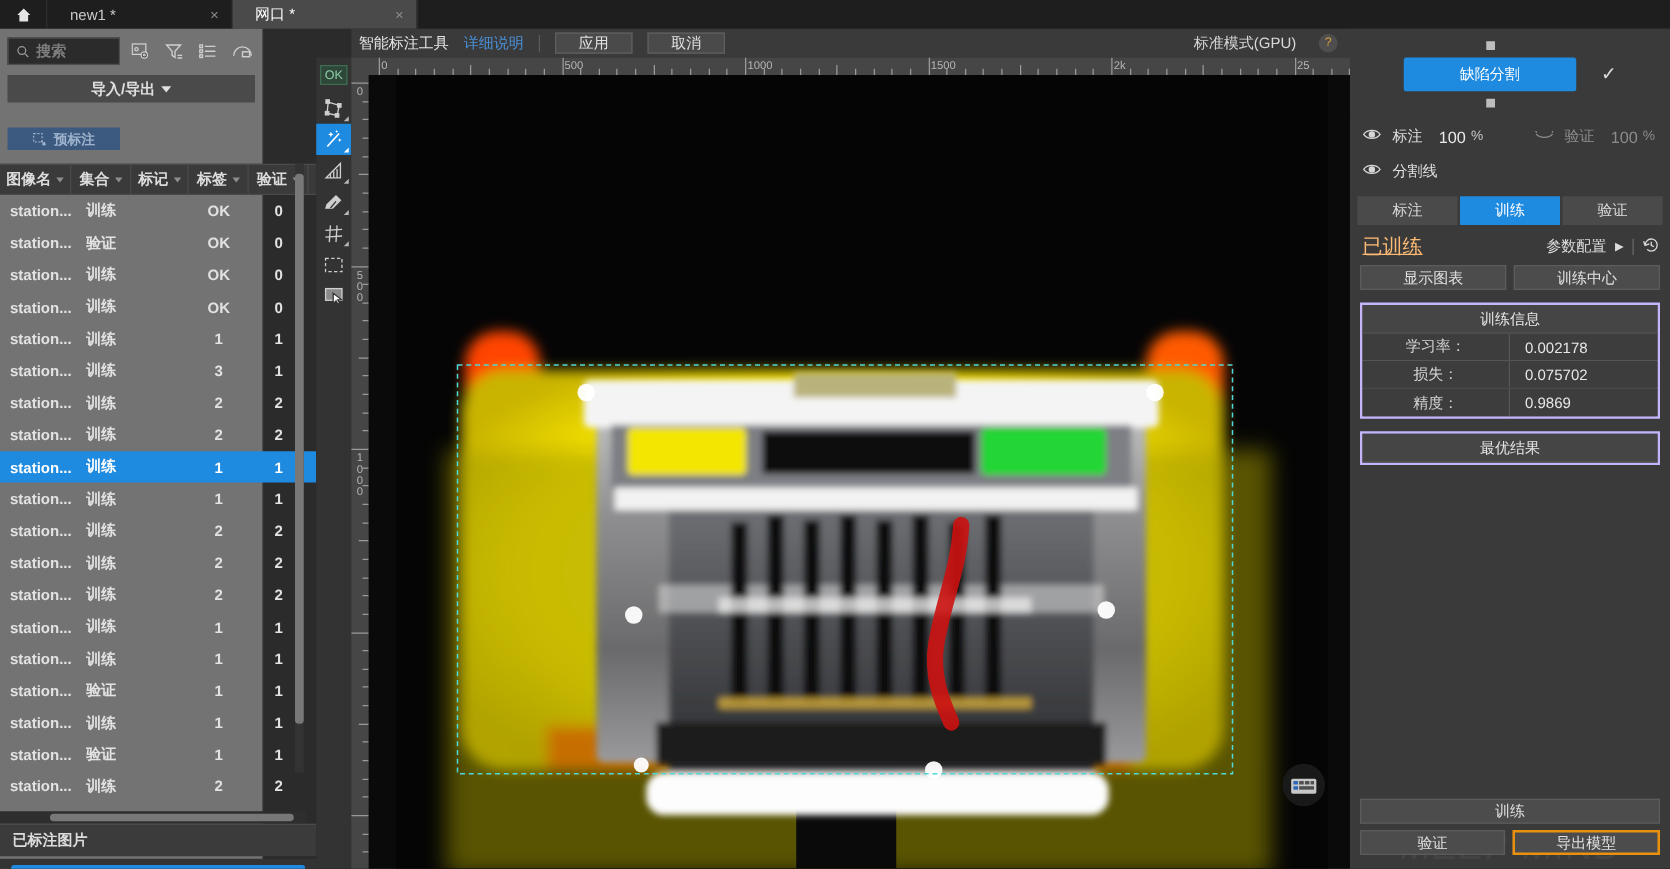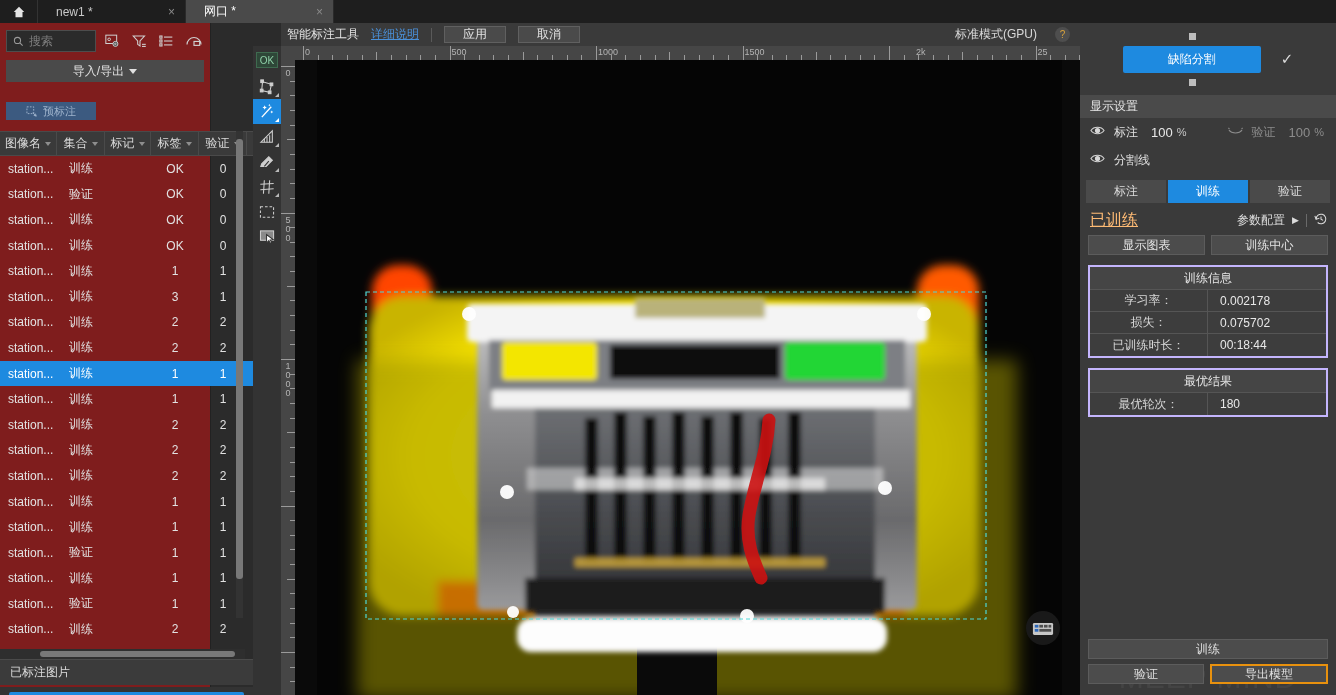--- a/index.html
+++ b/index.html
@@ -29,21 +29,21 @@
     justify-content: space-between; background: #1e1e1e; color: #c9c9c9;
     font-size: 12px; border-right: 1px solid #2a2a2a;
   }
   .tab.active { background: #4a4a4a; color: #ffffff; }
   .tab .tab-label { white-space: nowrap; }
   .tab .tab-close { color: #8a8a8a; font-size: 12px; margin-left: 22px; }
 
   
   .leftpanel {
     position: absolute; left: 0; top: 23px; width: 211px; height: 672px;
-    background: #7f1d1d; border-right: 1px solid #222;
+    background: #737373; border-right: 1px solid #222; font-weight: bold;
   }
   .search-row { display: flex; align-items: center; padding: 7px 6px 4px 6px; gap: 6px; }
   .search-box {
     flex: 1; height: 22px; background: #2b2b2b; border: 1px solid #4d4d4d;
     display: flex; align-items: center; padding: 0 6px; gap: 5px;
   }
   .search-box .ph { color: #7d7d7d; font-size: 12px; }
   .iconbtn { width: 21px; height: 21px; display: flex; align-items: center; justify-content: center; }
   .iconbtn svg { stroke: #d0d0d0; fill: none; }
 
@@ -112,21 +112,21 @@
     width: 22px; height: 16px; border: 1px solid #3f6b50; background: #2e4738;
     color: #8fd0a8; font-size: 10px; display: flex; align-items: center; justify-content: center;
   }
 
   
   .annbar {
     position: absolute; left: 281px; top: 23px; width: 799px; height: 23px;
     background: #3a3a3a; display: flex; align-items: center; padding-left: 6px; gap: 12px;
   }
   .annbar .title { color: #e4e4e4; font-size: 12px; }
-  .annbar .linklike { color: #4a90d9; font-size: 12px; text-decoration: underline; }
+  .annbar .linklike { color: #4a90d9; font-size: 12px; }
   .annbar .sep { width: 1px; height: 14px; background: #5a5a5a; }
   .annbtn {
     height: 17px; min-width: 62px; padding: 0 10px; background: #4a4a4a; border: 1px solid #606060;
     color: #e2e2e2; font-size: 12px; display: flex; align-items: center; justify-content: center;
   }
   .annbar .spacer { flex: 1; }
   .modebadge { color: #d8d8d8; font-size: 12px; margin-right: 6px; }
   .helpicon {
     width: 15px; height: 15px; border-radius: 50%; background: #4e4e4e; color: #d8a23c;
     font-size: 10px; display: flex; align-items: center; justify-content: center; margin-right: 10px;
@@ -601,21 +601,21 @@
       <div class="rtick" style="left: 476.15px; top: 9px; width: 1px; height: 5px;"></div>
       <div class="rtick" style="left: 490.8px; top: 9px; width: 1px; height: 5px;"></div>
       <div class="rtick" style="left: 505.45px; top: 9px; width: 1px; height: 5px;"></div>
       <div class="rtick" style="left: 520.1px; top: 9px; width: 1px; height: 5px;"></div>
       <div class="rtick" style="left: 534.75px; top: 6px; width: 1px; height: 8px;"></div>
       <div class="rtick" style="left: 549.4px; top: 9px; width: 1px; height: 5px;"></div>
       <div class="rtick" style="left: 564.05px; top: 9px; width: 1px; height: 5px;"></div>
       <div class="rtick" style="left: 578.7px; top: 9px; width: 1px; height: 5px;"></div>
       <div class="rtick" style="left: 593.35px; top: 9px; width: 1px; height: 5px;"></div>
       <div class="rtick" style="left: 608px; top: 0px; width: 1px; height: 14px;"></div>
-      <div class="rlab" style="left: 635px; top: 1px;">2k</div>
+      <div class="rlab" style="left: 610px; top: 1px;">2k</div>
       <div class="rtick" style="left: 622.65px; top: 9px; width: 1px; height: 5px;"></div>
       <div class="rtick" style="left: 637.3px; top: 9px; width: 1px; height: 5px;"></div>
       <div class="rtick" style="left: 651.95px; top: 9px; width: 1px; height: 5px;"></div>
       <div class="rtick" style="left: 666.6px; top: 9px; width: 1px; height: 5px;"></div>
       <div class="rtick" style="left: 681.25px; top: 6px; width: 1px; height: 8px;"></div>
       <div class="rtick" style="left: 695.9px; top: 9px; width: 1px; height: 5px;"></div>
       <div class="rtick" style="left: 710.55px; top: 9px; width: 1px; height: 5px;"></div>
       <div class="rtick" style="left: 725.2px; top: 9px; width: 1px; height: 5px;"></div>
       <div class="rtick" style="left: 739.85px; top: 9px; width: 1px; height: 5px;"></div>
       <div class="rtick" style="left: 754.5px; top: 0px; width: 1px; height: 14px;"></div>
@@ -779,23 +779,20 @@
 
     <div class="modulearea">
       <div class="modulenode">
         <span class="handle top"></span>
         <span>缺陷分割</span>
         <span class="handle bot"></span>
       </div>
       <span class="checkmark">✓</span>
     </div>
 
-    <div class="sect-title">
-      <span>显示设置</span>
-    </div>
 
     <div class="disp-row">
       <span class="eye">
         <svg width="15" height="11" viewBox="0 0 16 11" style="stroke-width:1.1">
             <path d="M1 5.5 C4 1, 12 1, 15 5.5 C12 10, 4 10, 1 5.5 Z"></path>
             <circle cx="8" cy="5.5" r="2.2" fill="#d6d6d6"></circle>
           </svg>
       </span>
       <span class="disp-lbl">标注</span>
       <span class="disp-val">100</span>
@@ -867,31 +864,27 @@
       <div class="it-head">训练信息</div>
       <div class="it-row">
         <div class="it-k">学习率：</div>
         <div class="it-v">0.002178</div>
       </div>
       <div class="it-row">
         <div class="it-k">损失：</div>
         <div class="it-v">0.075702</div>
       </div>
       <div class="it-row">
-        <div class="it-k">已训练时长：</div>
-        <div class="it-v">00:18:44</div>
+        <div class="it-k">精度：</div>
+        <div class="it-v">0.9869</div>
       </div>
     </div>
 
     <div class="infotable">
       <div class="it-head">最优结果</div>
-      <div class="it-row">
-        <div class="it-k">最优轮次：</div>
-        <div class="it-v">180</div>
-      </div>
     </div>
 
     <div class="watermark">
       <span>MEEP MIND</span>
     </div>
 
     <div class="bottombtns">
       <div class="bbtn">
           <span>训练</span>
         </div>

